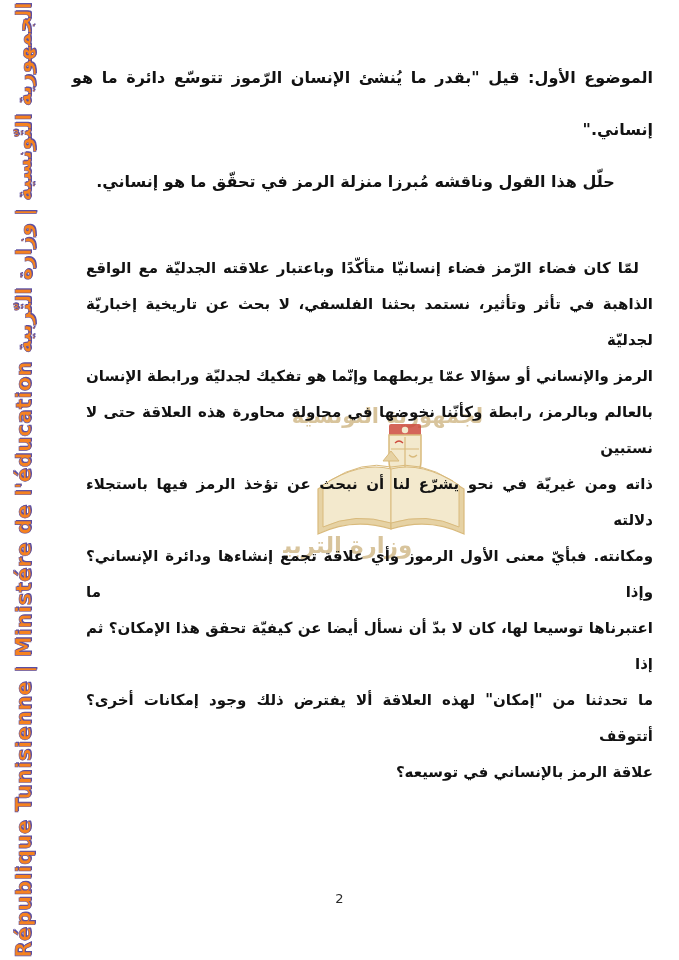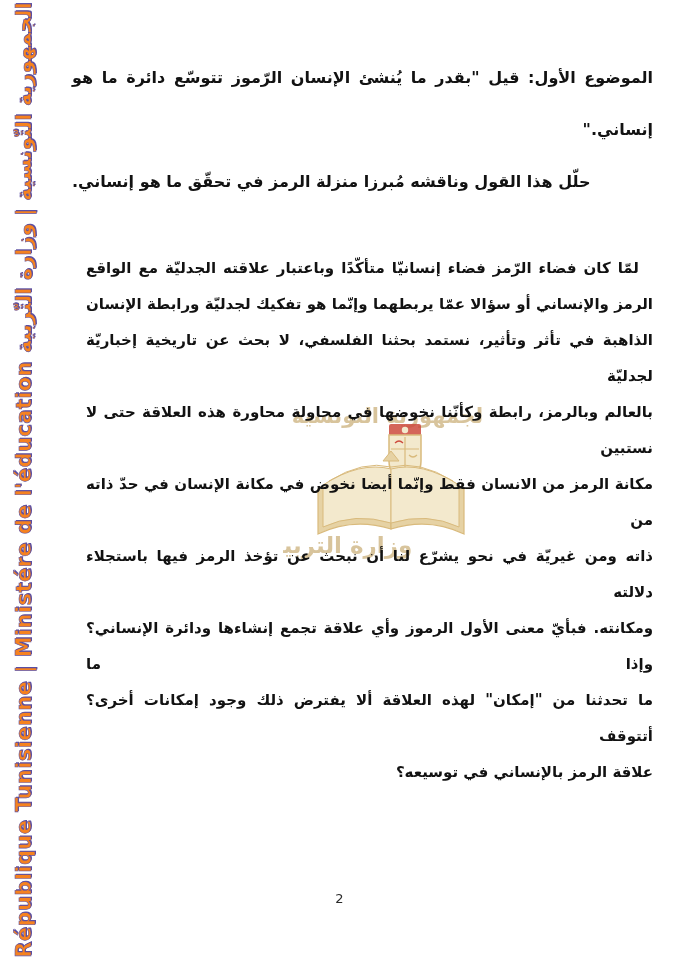--- a/index.html
+++ b/index.html
@@ -23,21 +23,21 @@
   
   .watermark{position:absolute;left:283px;top:393px;width:200px;height:172px;z-index:0;}
   
   .content{
     position:absolute;top:0;right:26px;width:581px;z-index:1;
     direction:rtl;color:#121212;
   }
   .heading{margin-top:52px;margin-bottom:42px;font-weight:bold;font-size:16px;}
   .h-line{line-height:52px;}
   .h1{text-align:justify;text-align-last:justify;}
-  .h2{text-align:left;text-indent:14px;}
+  .h2{text-align:center;text-indent:14px;}
   .para{margin:0 0 13px 14px;font-weight:bold;font-size:15px;}
   .bline{line-height:36px;text-align:justify;text-align-last:justify;}
   .bline.end{text-align:center;text-align-last:right;}
   .bline.first{text-indent:14px;}
   
   .page-number{
     position:absolute;top:891px;left:0;width:679px;text-align:center;
     font-size:13px;color:#2a2a2a;z-index:1;
   }
 </style>
@@ -71,26 +71,26 @@
 
 <div class="content" dir="rtl">
 
   <div class="heading">
     <div class="h-line h1">الموضوع الأول: قيل "بقدر ما يُنشئ الإنسان الرّموز تتوسّع دائرة ما هو إنساني."</div>
     <div class="h-line h2">حلّل هذا القول وناقشه مُبرزا منزلة الرمز في تحقّق ما هو إنساني.</div>
   </div>
 
   <div class="para">
     <div class="bline first">لمّا كان فضاء الرّمز فضاء إنسانيّا متأكّدًا وباعتبار علاقته الجدليّة مع الواقع</div>
+    <div class="bline">الذاهبة في تأثر وتأثير، نستمد بحثنا الفلسفي، لا بحث عن تاريخية إخباريّة لجدليّة</div>
     <div class="bline">الرمز والإنساني أو سؤالا عمّا يربطهما وإنّما هو تفكيك لجدليّة ورابطة الإنسان</div>
-    <div class="bline">الذاهبة في تأثر وتأثير، نستمد بحثنا الفلسفي، لا بحث عن تاريخية إخباريّة لجدليّة</div>
     <div class="bline">بالعالم وبالرمز، رابطة وكأنّنا نخوضها في محاولة محاورة هذه العلاقة حتى لا نستبين</div>
-    <div class="bline">مكانة الرمز من الانسان فقط وإنّما أيضا نخوض في مكانة الإنسان في حدّ ذاته من</div>
     <div class="bline">ذاته ومن غيريّة في نحو يشرّع لنا أن نبحث عن تؤخذ الرمز فيها باستجلاء دلالته</div>
     <div class="bline">ومكانته. فبأيّ معنى الأول الرموز وأي علاقة تجمع إنشاءها ودائرة الإنساني؟ وإذا ما</div>
+    <div class="bline">اعتبرناها توسيعا لها، كان لا بدّ أن نسأل أيضا عن كيفيّة تحقق هذا الإمكان؟ ثم إذا</div>
     <div class="bline">ما تحدثنا من "إمكان" لهذه العلاقة ألا يفترض ذلك وجود إمكانات أخرى؟ أتتوقف</div>
     <div class="bline end">علاقة الرمز بالإنساني في توسيعه؟</div>
   </div>
 
 
 </div>
 
 <div class="page-number">2</div>
 
 </body></html>

